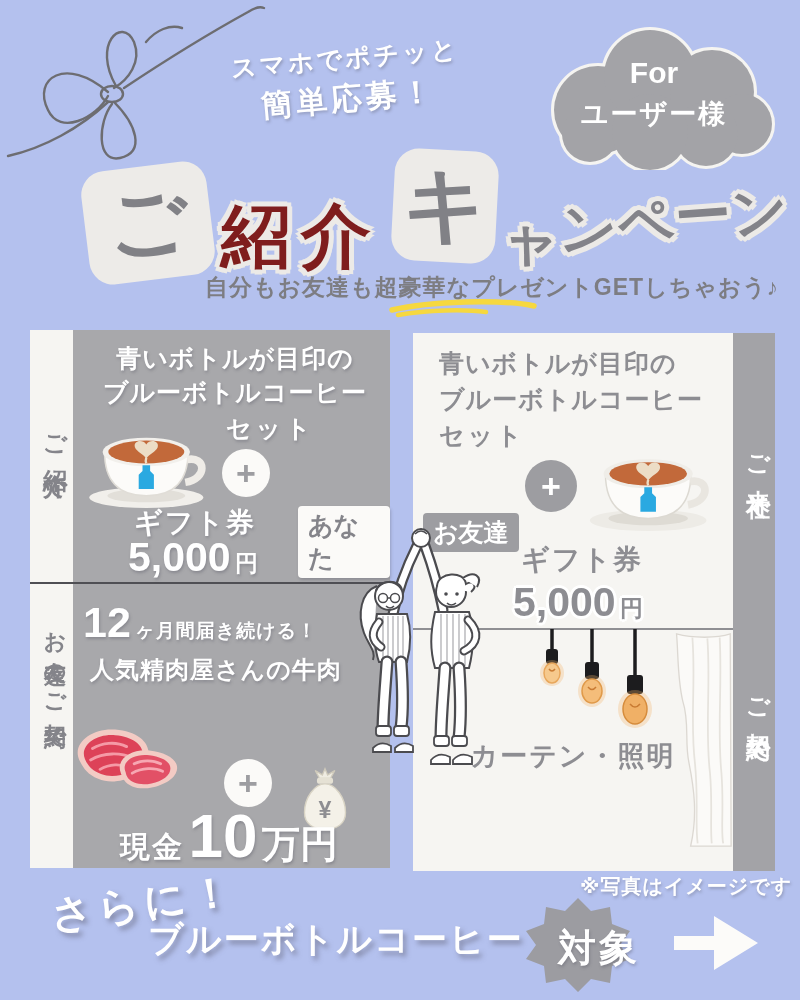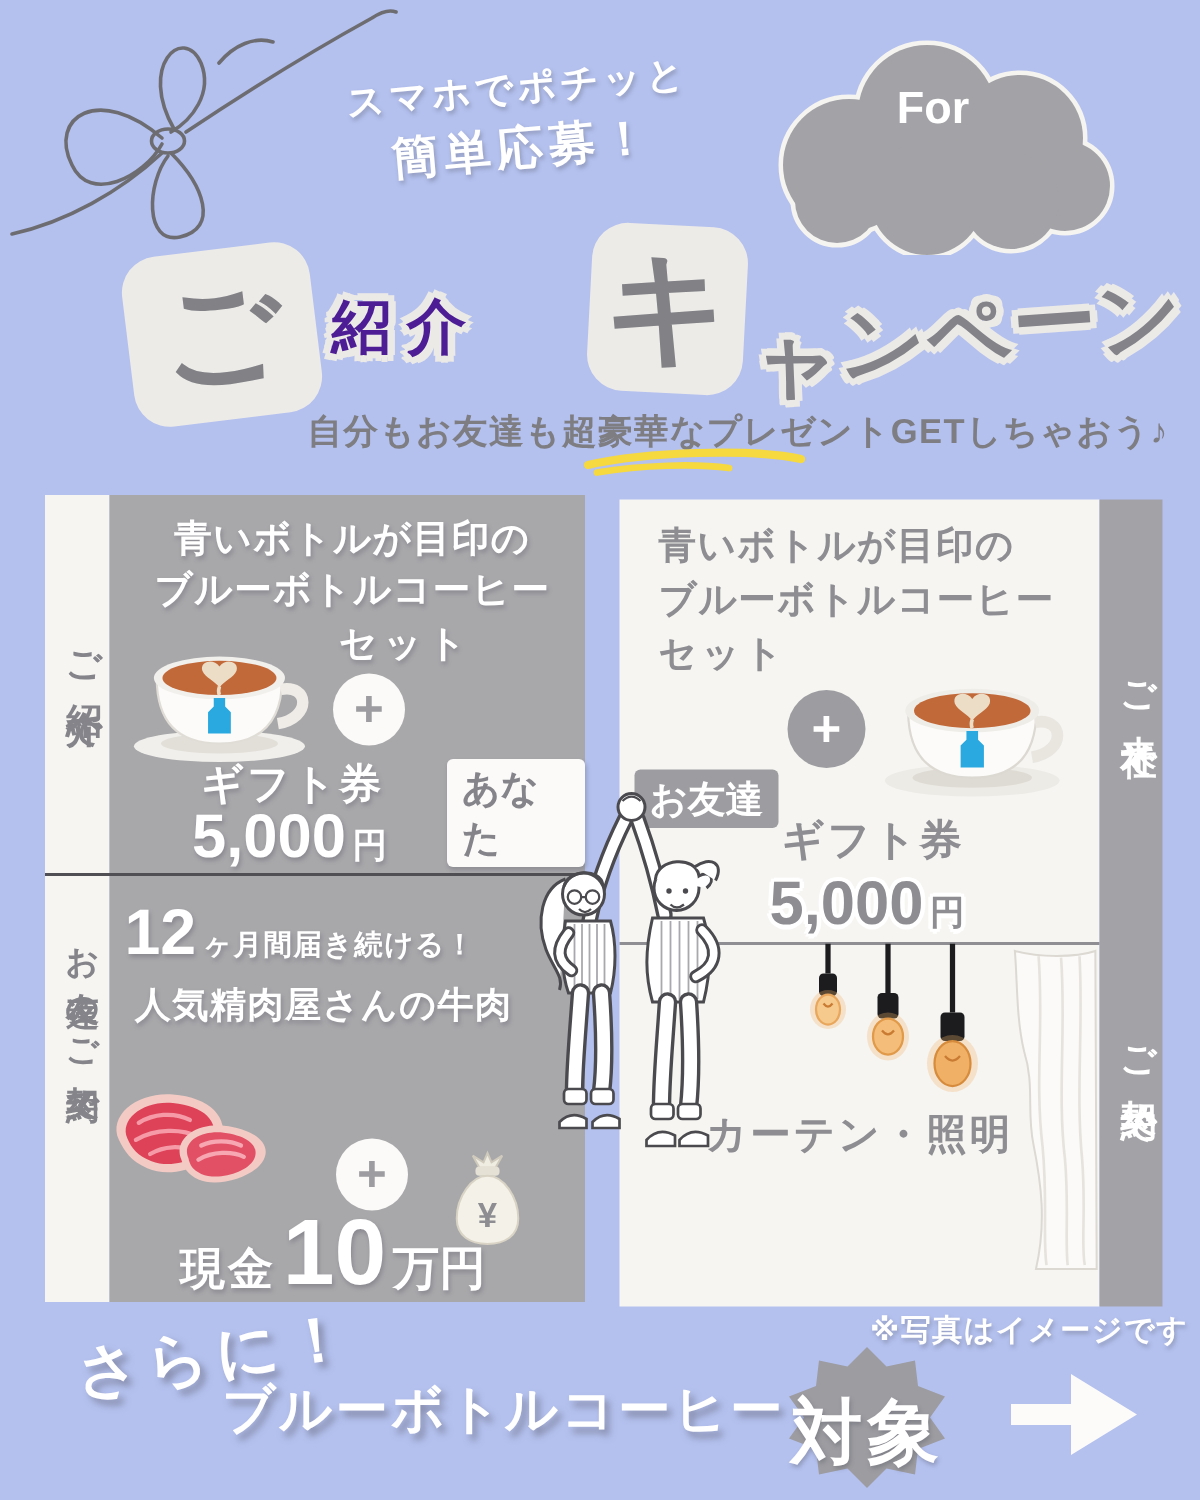--- a/index.html
+++ b/index.html
@@ -49,21 +49,21 @@
       <path d="M150,42 C160,30 174,24 186,28"></path>
       <ellipse cx="116" cy="94" rx="11" ry="8"></ellipse>
     </g>
   </svg>
 
   <div class="abs w b" style="left:212px;top:42px;width:270px;text-align:center;transform:rotate(-5deg);">
     <div class="sh" style="font-size:25px;letter-spacing:3px;">スマホでポチッと</div>
     <div class="sh" style="font-size:31px;letter-spacing:4px;margin-top:3px;">簡単応募！</div>
   </div>
 
-  <div class="abs" style="left:496px;top:18px;width:252px;height:152px;">
+  <div class="abs" style="left:528px;top:18px;width:252px;height:152px;">
     <svg width="252" height="152" viewBox="0 0 252 152">
       <g fill="#a3a3a7" stroke="#f5f4f1" stroke-width="6">
         <circle cx="70" cy="92" r="44"></circle>
           <circle cx="122" cy="58" r="46"></circle>
         <circle cx="184" cy="74" r="42"></circle>
           <circle cx="214" cy="106" r="30"></circle>
         <circle cx="62" cy="116" r="28"></circle>
           <circle cx="178" cy="116" r="32"></circle>
         <circle cx="122" cy="114" r="38"></circle>
       </g>
@@ -72,28 +72,29 @@
           <circle cx="122" cy="58" r="46"></circle>
         <circle cx="184" cy="74" r="42"></circle>
           <circle cx="214" cy="106" r="30"></circle>
         <circle cx="62" cy="116" r="28"></circle>
           <circle cx="178" cy="116" r="32"></circle>
         <circle cx="122" cy="114" r="38"></circle>
       </g>
     </svg>
     <div class="abs w b" style="left:0;top:38px;width:252px;text-align:center;">
       <div style="font-size:30px;">For</div>
+      <div style="font-size:27px;letter-spacing:2px;margin-top:6px;">ユーザー様</div>
     </div>
   </div>
 
   <div class="abs" style="left:85px;top:146px;width:650px;height:145px;z-index:3;">
     <div class="tile abs" style="left:0;top:20px;width:126px;height:114px;transform:rotate(-7deg);font-size:80px;">
       <span>ご</span>
     </div>
-    <div class="abs b ow" style="left:136px;top:44px;font-size:40px;letter-spacing:10px;color:#4c1d95;">紹介</div>
+    <div class="abs b ow" style="left:136px;top:44px;font-size:70px;letter-spacing:10px;color:#7f1d1d;">紹介</div>
     <div class="tile abs" style="left:308px;top:4px;width:104px;height:112px;transform:rotate(3deg);font-size:82px;">
       <span>キ</span>
     </div>
     <div class="abs b ow" style="left:418px;top:36px;font-size:56px;color:#838389;white-space:nowrap;">
       <span class="t2c">ャ</span><span class="t2c">ン</span><span class="t2c">ペ</span><span class="t2c">ー</span><span class="t2c">ン</span><span class="t2c">！</span>
     </div>
   </div>
 
   <div class="abs b" style="left:205px;top:272px;width:575px;font-size:23px;color:#7d7d82;letter-spacing:1px;white-space:nowrap;">自分もお友達も超豪華なプレゼントGETしちゃおう♪</div>
   <svg class="abs" style="left:386px;top:297px;" width="152" height="22" viewBox="0 0 152 22">
@@ -158,21 +159,21 @@
     <svg class="abs" style="left:268px;top:436px;" width="54" height="66" viewBox="0 0 60 74">
       <path d="M24,14 L19,5 L27,10 L30,3 L33,10 L41,5 L36,14 Z" fill="#efece2" stroke="#cfcabb" stroke-width="1.5"></path>
       <rect x="21" y="13" width="18" height="7" rx="3" fill="#e5e1d4"></rect>
       <path d="M30,20 C18,20 7,36 7,52 C7,65 17,71 30,71 C43,71 53,65 53,52 C53,36 42,20 30,20 Z" fill="#f4f1e8" stroke="#d8d3c4" stroke-width="1.5"></path>
       <text x="30" y="58" font-size="26" font-weight="bold" fill="#8e8e92" text-anchor="middle">¥</text>
     </svg>
 
     <div class="abs w sh" style="left:90px;top:470px;white-space:nowrap;">
       <span class="b" style="font-size:30px;letter-spacing:2px;">現金</span>
       <span class="b" style="font-size:62px;">10</span>
-      <span class="b" style="font-size:31px;">万円</span>
+      <span class="b" style="font-size:38px;">万円</span>
     </div>
   </div>
 
   <div class="abs" style="left:413px;top:333px;width:362px;height:538px;">
     <div class="abs" style="left:0;top:0;width:320px;height:538px;background:#f6f5f2;"></div>
     <div class="abs" style="left:320px;top:0;width:42px;height:538px;background:#a3a3a7;"></div>
     <div class="abs" style="left:0;top:295px;width:320px;height:2px;background:#8f8f93;"></div>
 
     <div class="abs vtext w" style="left:329px;top:105px;font-size:24px;">ご来社で</div>
     <div class="abs vtext w" style="left:329px;top:348px;font-size:24px;">ご契約で</div>
@@ -301,20 +302,20 @@
   <div class="abs w b sh" style="left:580px;top:873px;font-size:20px;letter-spacing:1px;">※写真はイメージです</div>
 
   <div class="abs w b shb" style="left:50px;top:876px;font-size:41px;letter-spacing:5px;transform:rotate(-8deg);">さらに！</div>
 
   <div class="abs w b shb" style="left:148px;top:916px;font-size:35px;letter-spacing:2px;white-space:nowrap;">ブルーボトルコーヒー</div>
 
   <div class="abs" style="left:516px;top:889px;width:124px;height:112px;">
     <svg width="124" height="112" viewBox="-62 -56 124 112">
       <polygon fill="#9c9ca1" points="0,-47 13,-34 32,-38 34,-21 52,-14 42,0 52,14 34,21 32,38 13,34 0,47 -13,34 -32,38 -34,21 -52,14 -42,0 -52,-14 -34,-21 -32,-38 -13,-34"></polygon>
     </svg>
-    <div class="abs w b sh" style="left:0;top:34px;width:124px;text-align:center;font-size:48px;letter-spacing:3px;">対象</div>
+    <div class="abs w b sh" style="left:0;top:34px;width:124px;text-align:right;font-size:38px;letter-spacing:3px;">対象</div>
   </div>
 
   <svg class="abs" style="left:674px;top:913px;" width="86" height="60" viewBox="0 0 86 60">
     <polygon points="0,23 40,23 40,3 84,30 40,57 40,37 0,37" fill="#fcfbf9"></polygon>
   </svg>
 
 </div>
 
 </body></html>

